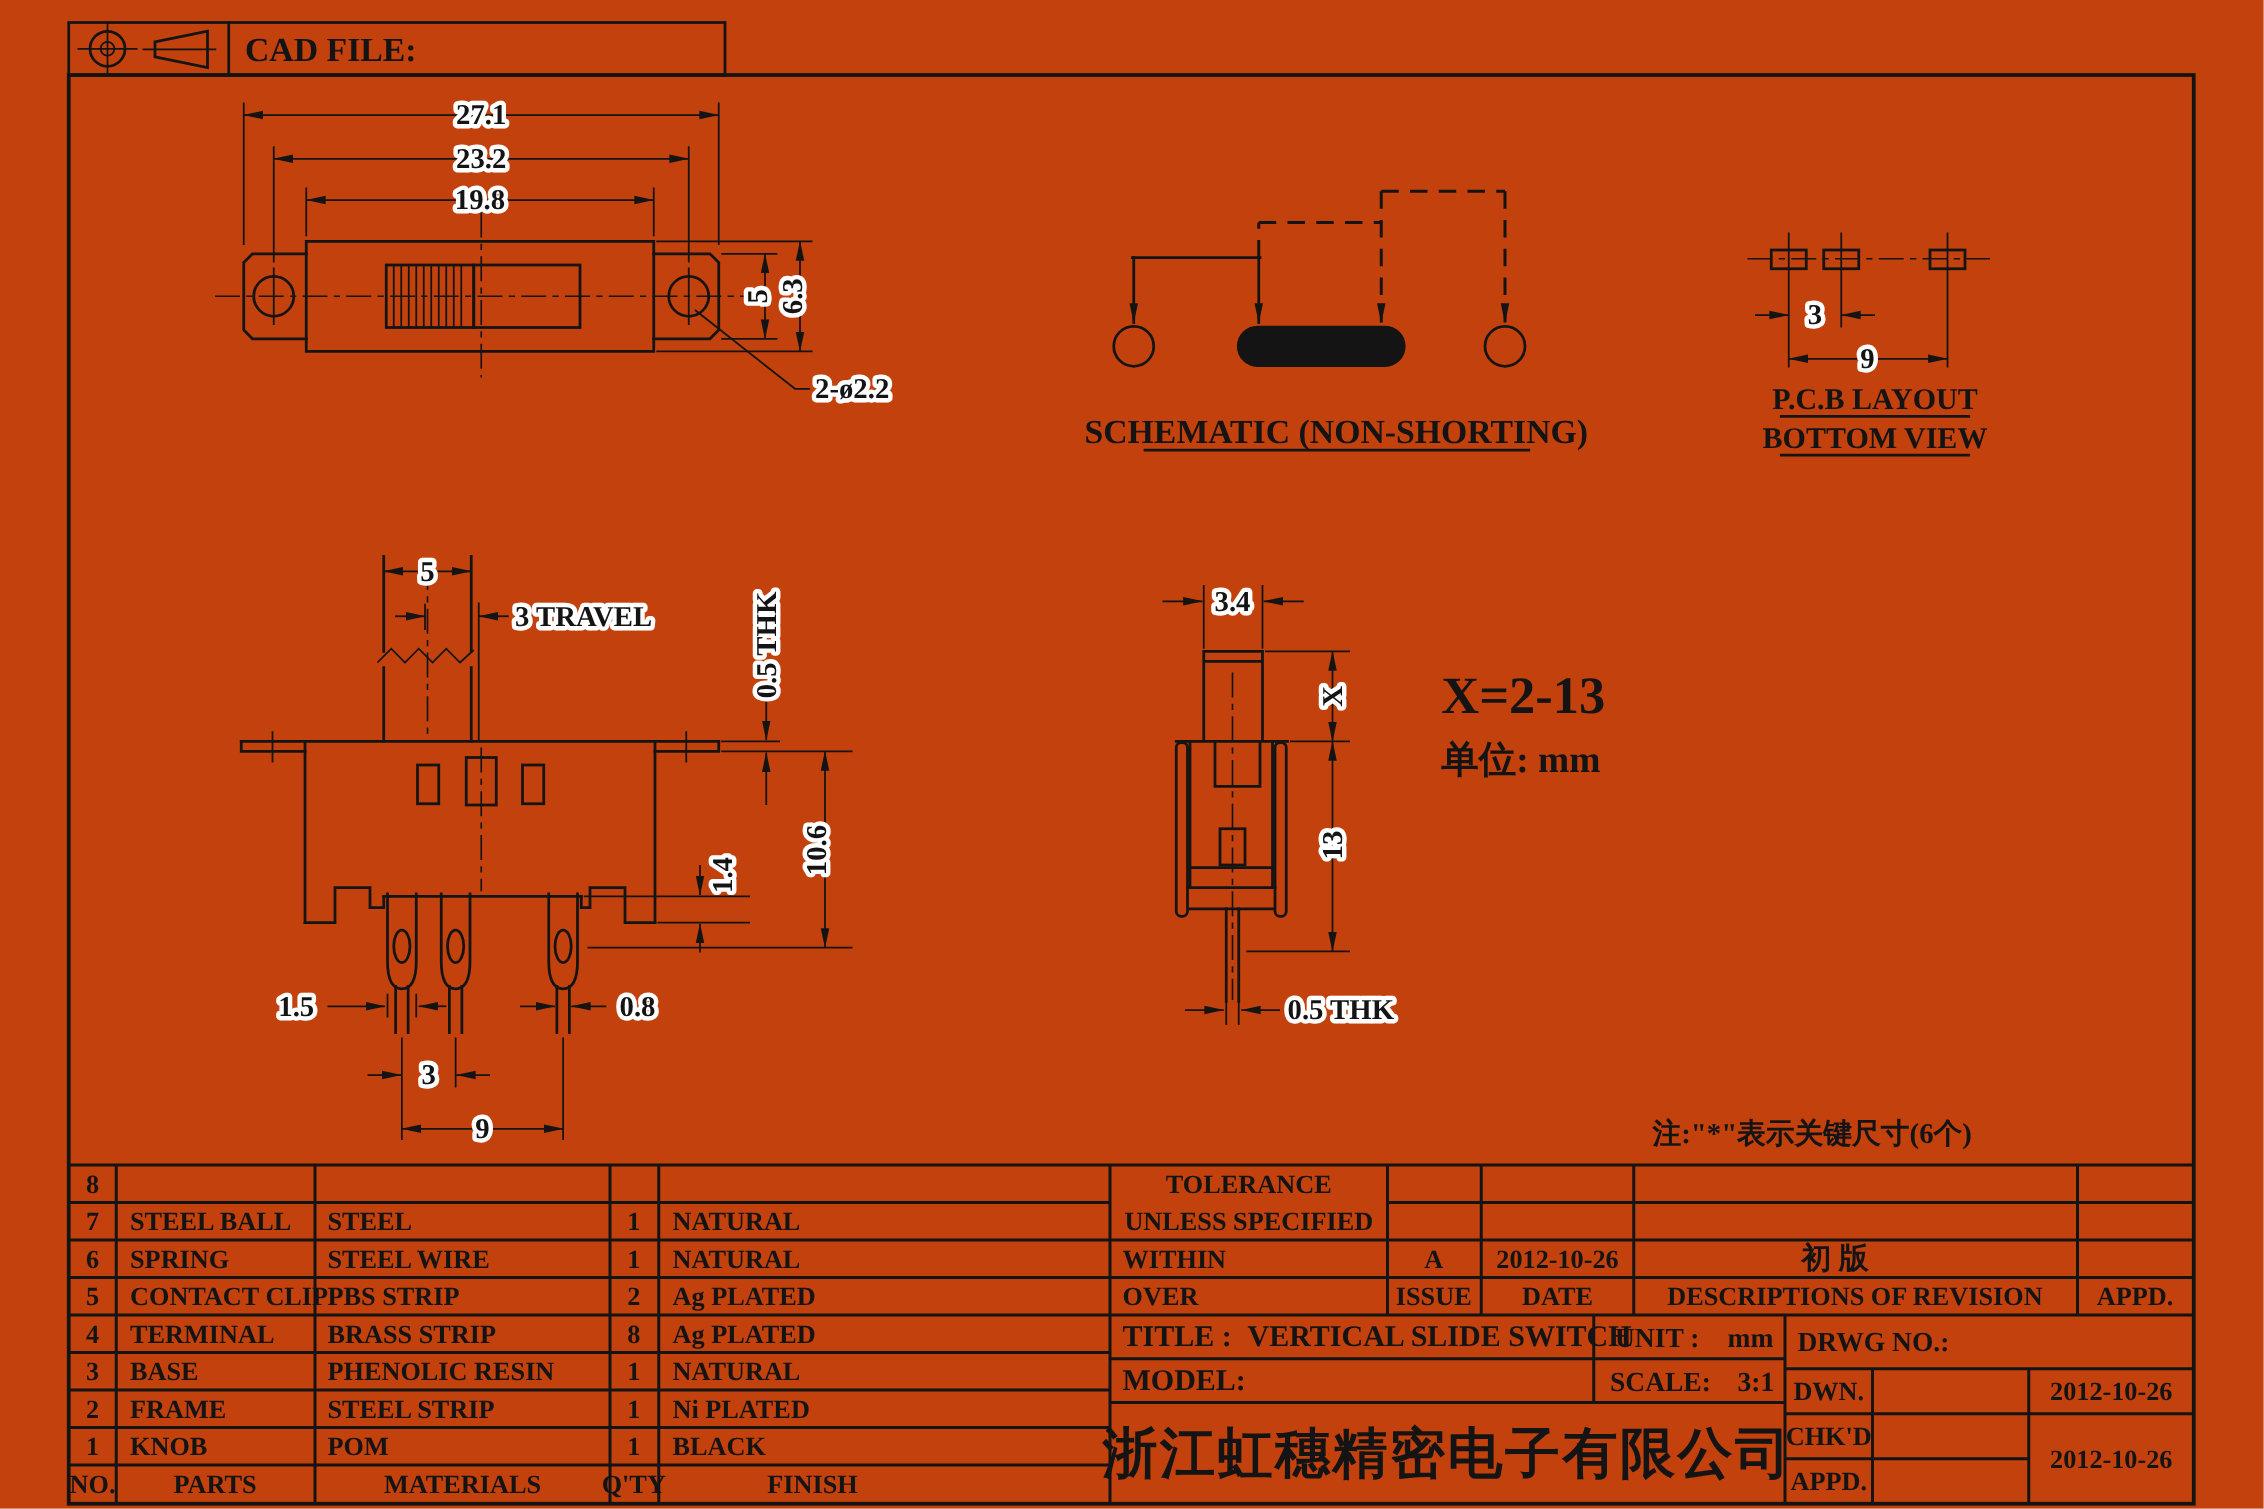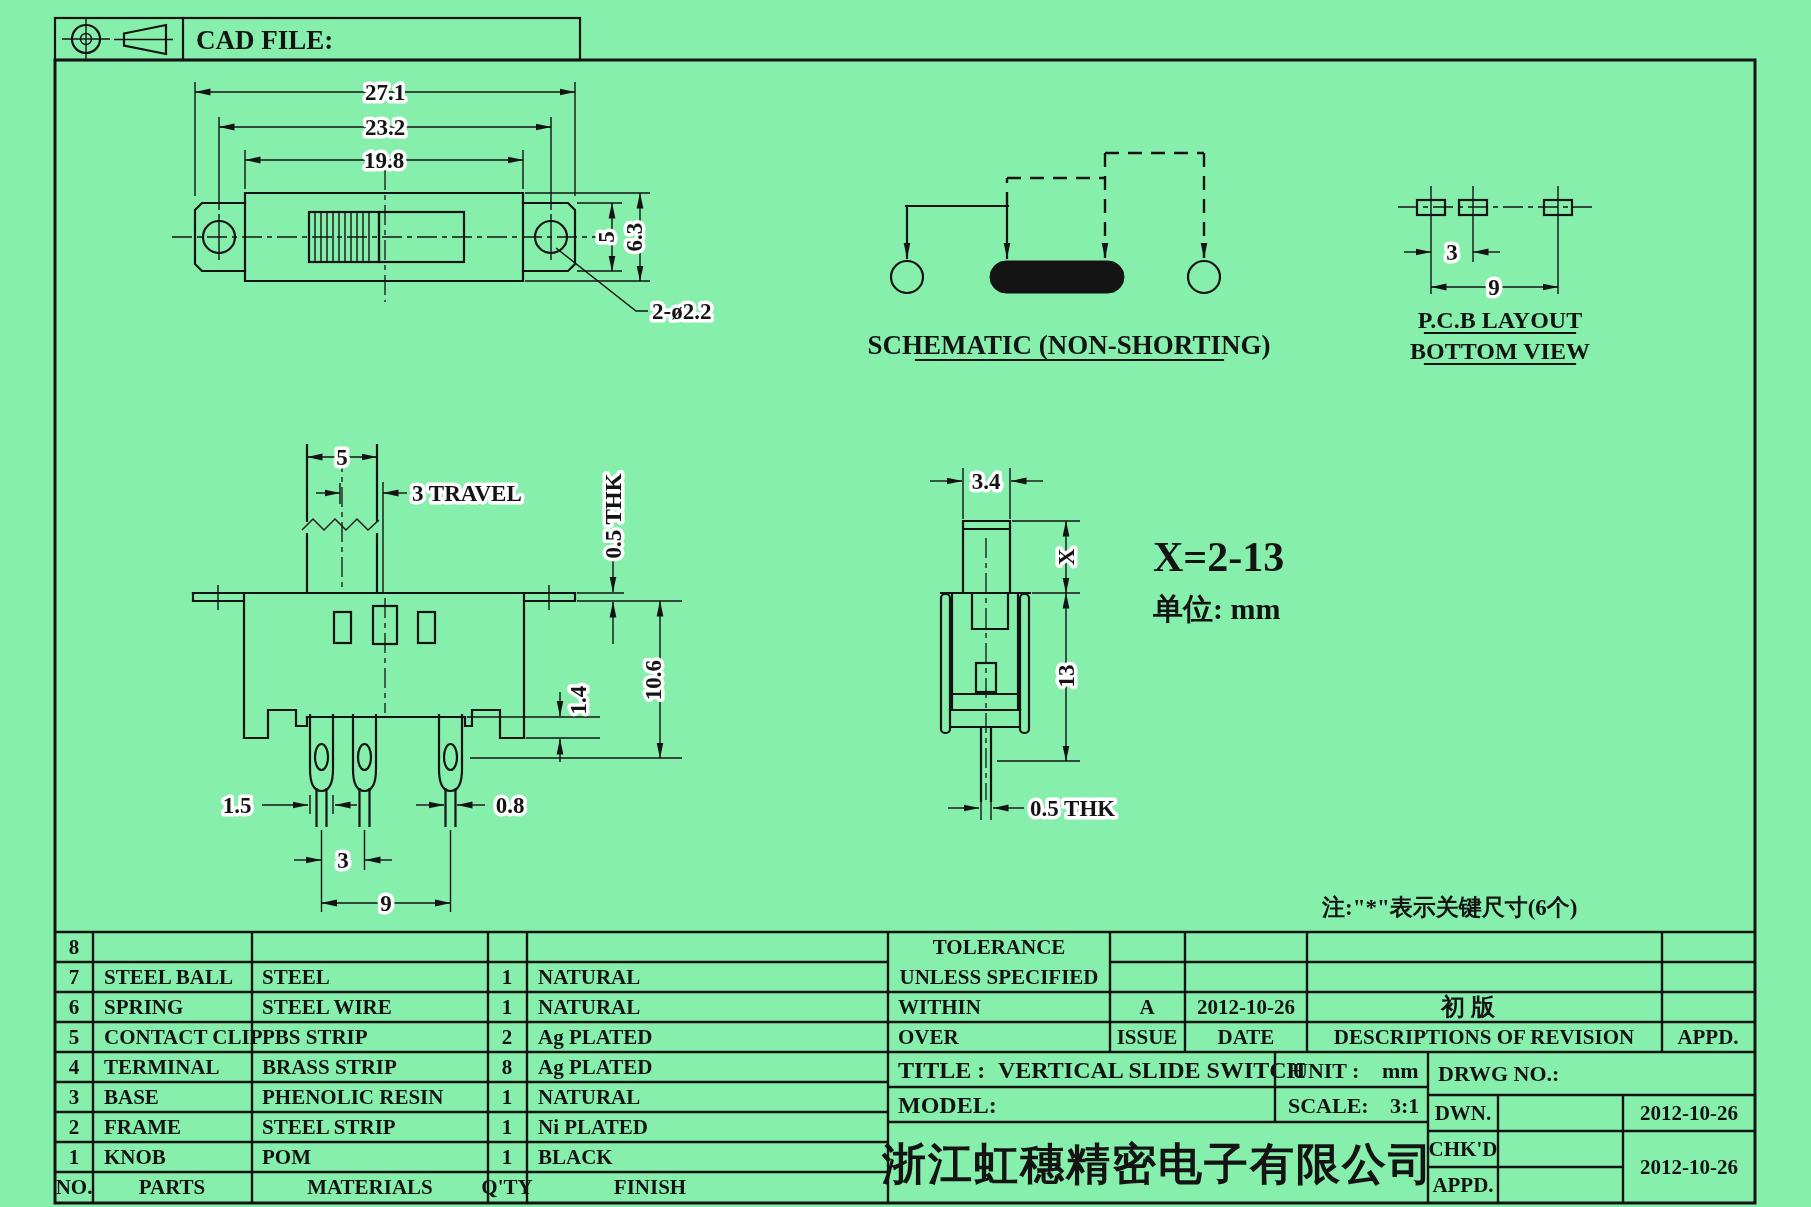--- a/index.html
+++ b/index.html
@@ -1,16 +1,16 @@
 <!DOCTYPE html>
 <html><head>
 <meta charset="utf-8">
 <style>
   html,body { margin:0; padding:0; background:#ffffff; }
-  .page { position:relative; width:1811px; height:1207px; background:#86efac; overflow:hidden; }
+  .page { position:relative; width:1811px; height:1207px; background:#c2410c; overflow:hidden; }
   svg text { font-family:"Liberation Serif","DejaVu Serif",serif; font-weight:bold; fill:#141414; dominant-baseline:central; }
   .ol   { stroke:#141414; stroke-width:2.2; fill:none; stroke-linecap:square; }
   .ol3  { stroke:#141414; stroke-width:3;   fill:none; }
   .thin { stroke:#141414; stroke-width:1.4; fill:none; }
   .dim  { stroke:#141414; stroke-width:1.4; fill:none; }
   .tbl  { stroke:#141414; stroke-width:2.4; fill:none; }
   .cl   { stroke:#141414; stroke-width:1.3; fill:none; stroke-dasharray:20 5 5 5; }
   .dash { stroke:#141414; stroke-width:2.4; fill:none; stroke-dasharray:14 9; }
   .dt   { font-size:23px; paint-order:stroke; stroke:#ffffff; stroke-width:7px; stroke-linejoin:round; }
   .lbl  { font-size:21px; }

